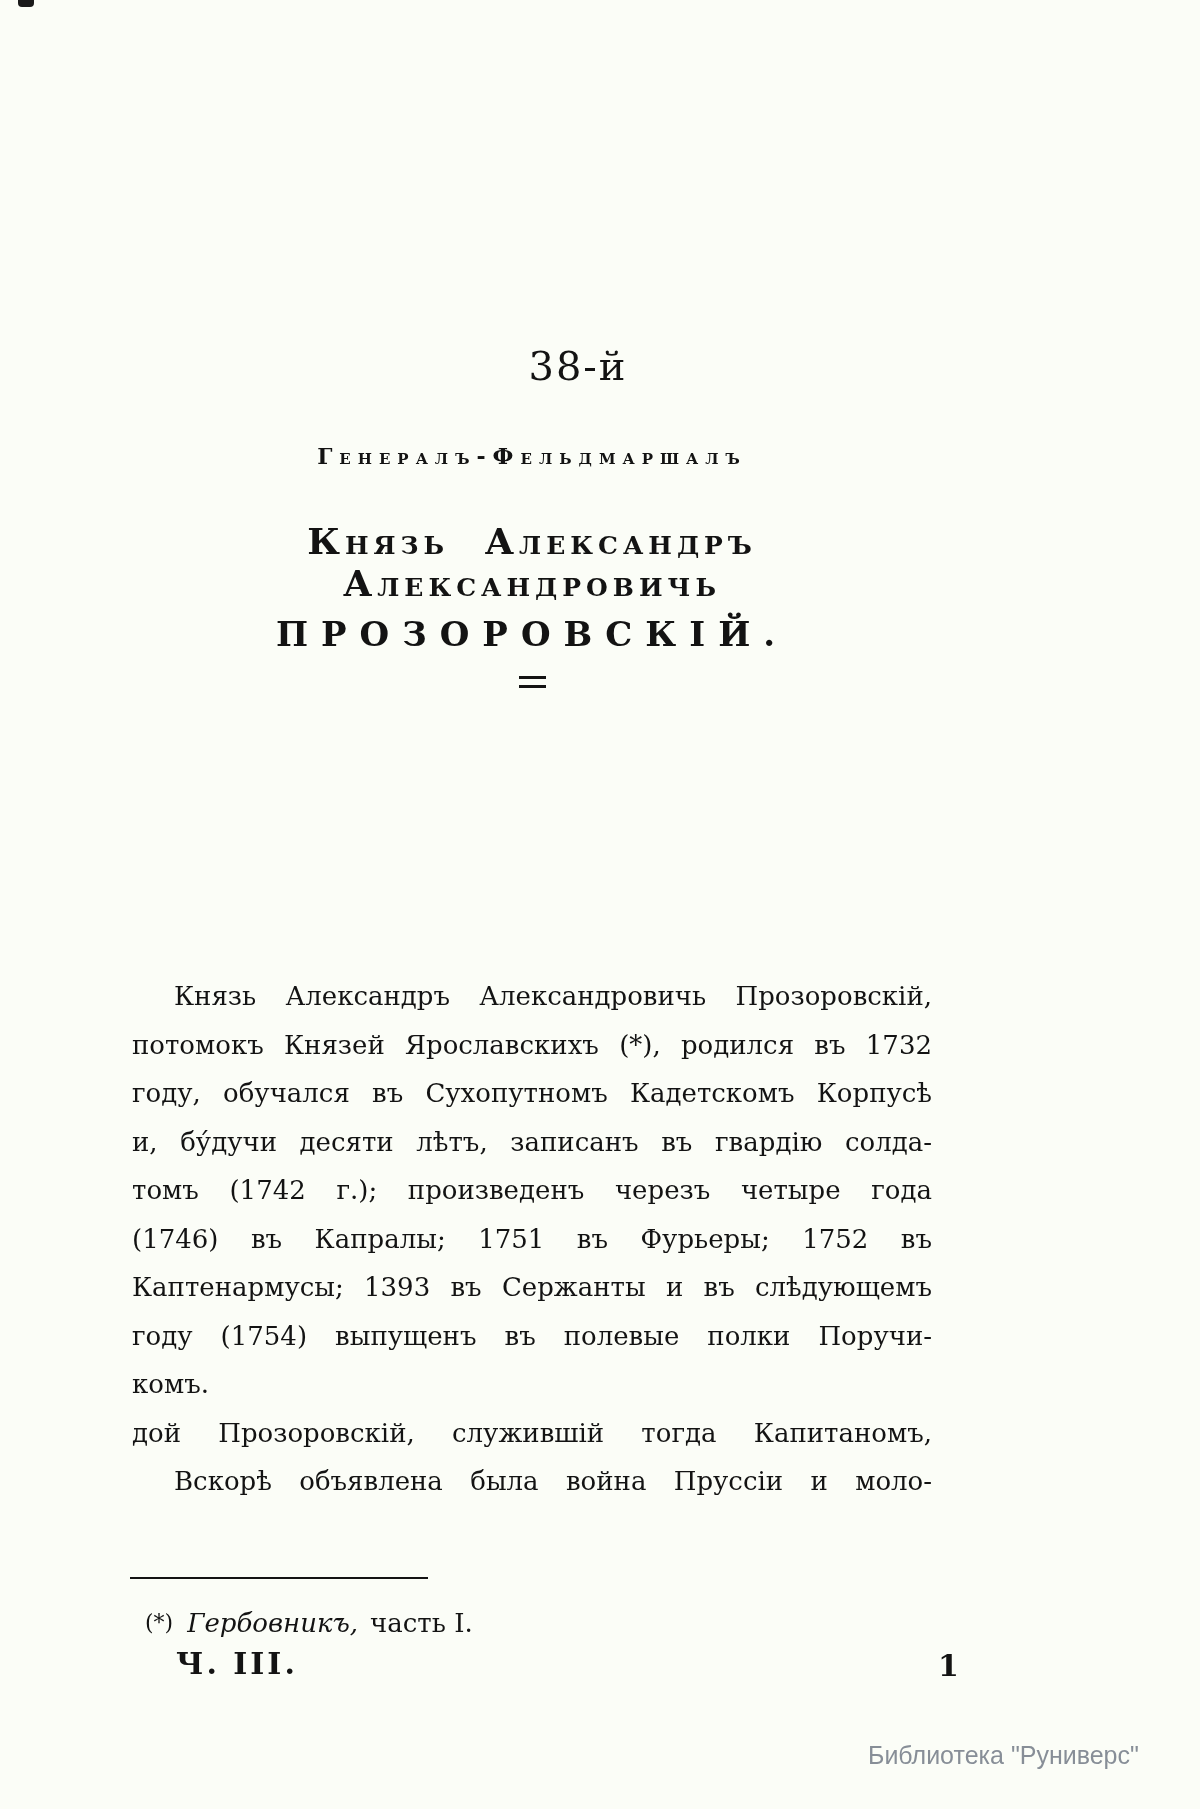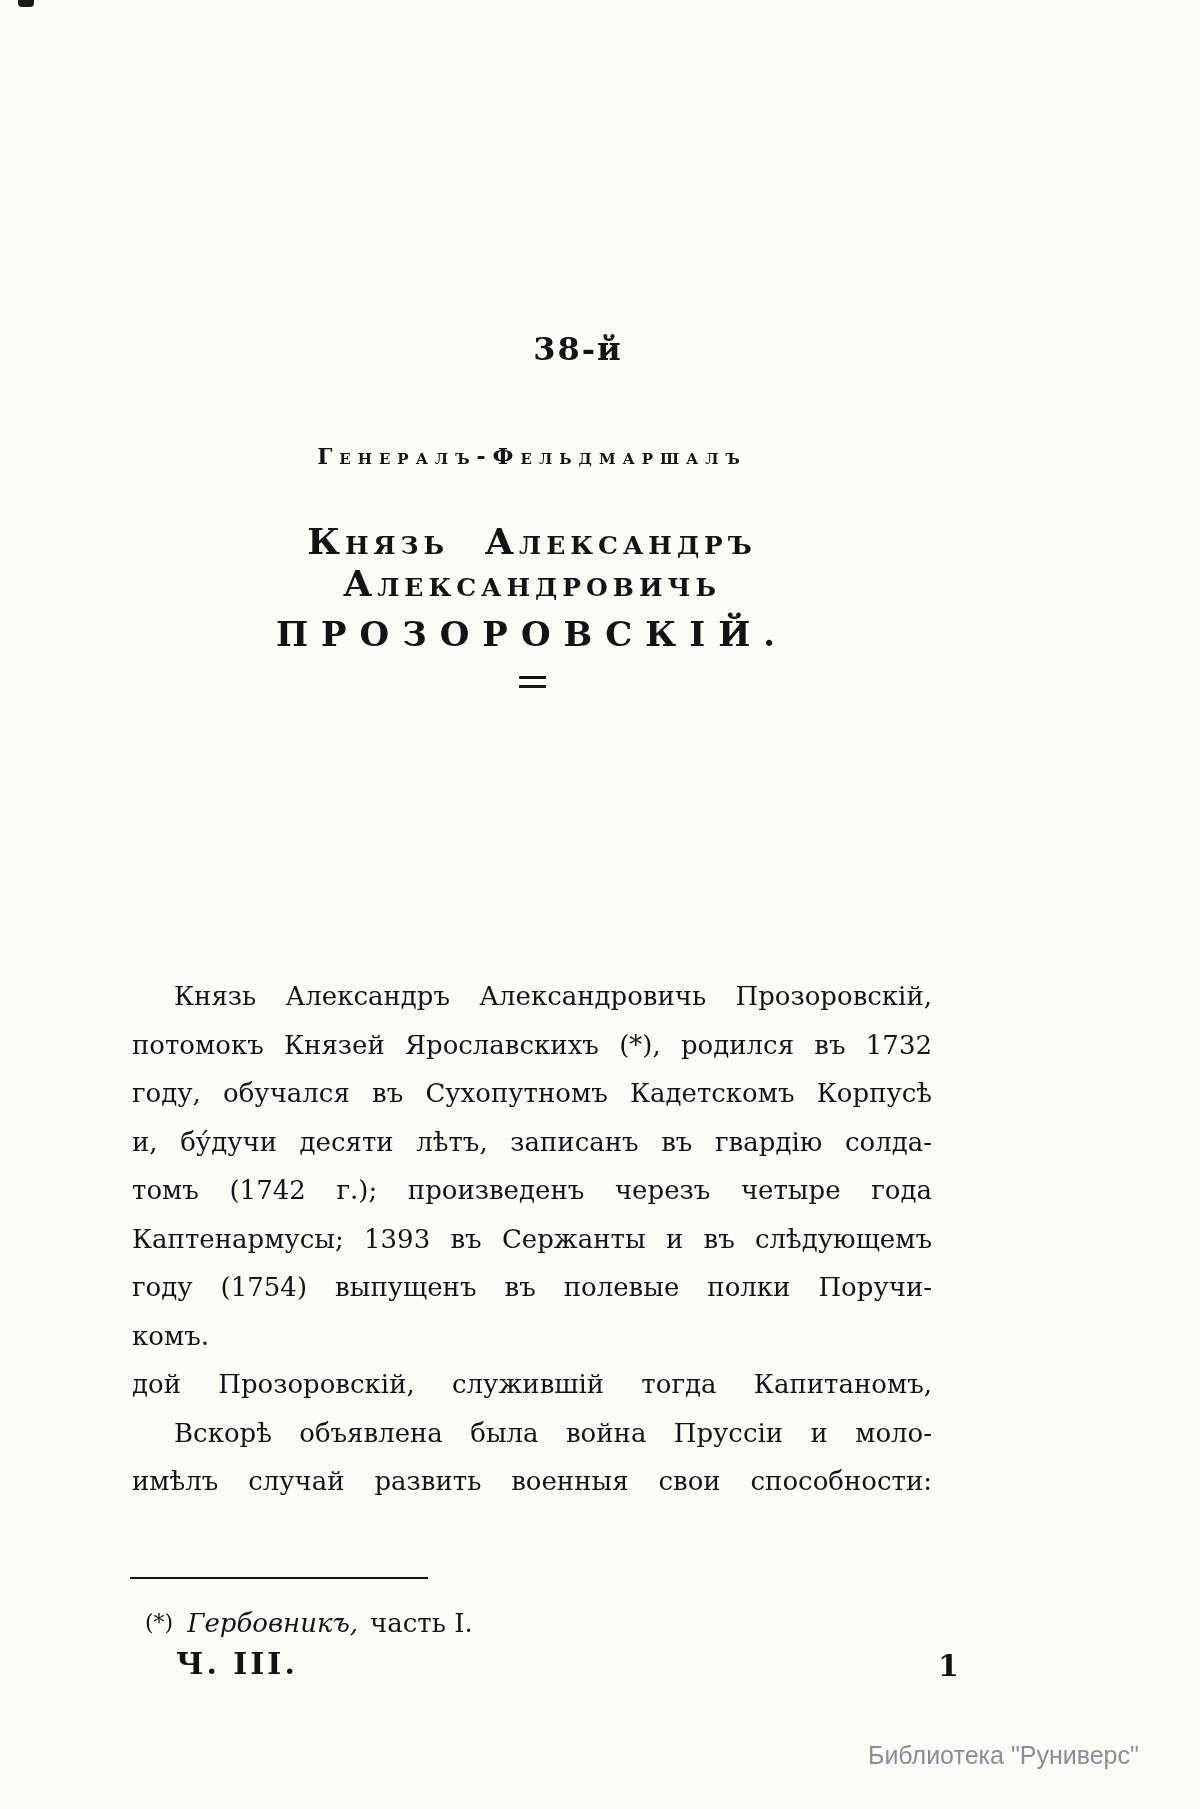--- a/index.html
+++ b/index.html
@@ -14,21 +14,21 @@
   }
   .col { position: absolute; left: 132px; width: 800px; }
   .centered { text-align: center; }
 
   .scan-speck {
     position: absolute; left: 18px; top: 0; width: 16px; height: 7px;
     background: #1a1a1a; border-radius: 0 0 4px 4px;
   }
 
   .h-number {
-    top: 330px; font-size: 32px; font-weight: bold;
+    top: 343px; font-size: 40px; font-weight: normal;
     letter-spacing: 2px; padding-left: 46px;
   }
   .h-title1 {
     top: 443px; font-size: 22px; font-weight: bold;
     font-variant: small-caps; letter-spacing: 7px;
   }
   .h-title2 {
     top: 520px; font-size: 36px; font-weight: bold;
     font-variant: small-caps; letter-spacing: 5px; word-spacing: 18px;
   }
@@ -98,26 +98,26 @@
     <div class="bar"></div>
     <div class="bar"></div>
   </div>
 
   <div class="col body-text">
       <div class="line indent">Князь Александръ Александровичь Прозоровскій,</div>
       <div class="line">потомокъ Князей Ярославскихъ (*), родился въ 1732</div>
       <div class="line">году, обучался въ Сухопутномъ Кадетскомъ Корпусѣ</div>
       <div class="line">и, бу́дучи десяти лѣтъ, записанъ въ гвардію солда-</div>
       <div class="line">томъ (1742 г.); произведенъ черезъ четыре года</div>
+      <div class="line">(1746) въ Капралы; 1751 въ Фурьеры; 1752 въ</div>
       <div class="line">Каптенармусы; 1393 въ Сержанты и въ слѣдующемъ</div>
       <div class="line">году (1754) выпущенъ въ полевые полки Поручи-</div>
       <div class="line flush">комъ.</div>
       <div class="line">дой Прозоровскій, служившій тогда Капитаномъ,</div>
       <div class="line indent">Вскорѣ объявлена была война Пруссіи и моло-</div>
-      <div class="line">имѣлъ случай развить военныя свои способности:</div>
     </div>
 
   <div class="footnote-rule"></div>
 
   <div class="footnote">
     <span class="marker">(*)</span><span class="title">Гербовникъ,</span><span class="part">часть I.</span>
   </div>
 
   <div class="footer-volume">Ч. III.</div>
 

